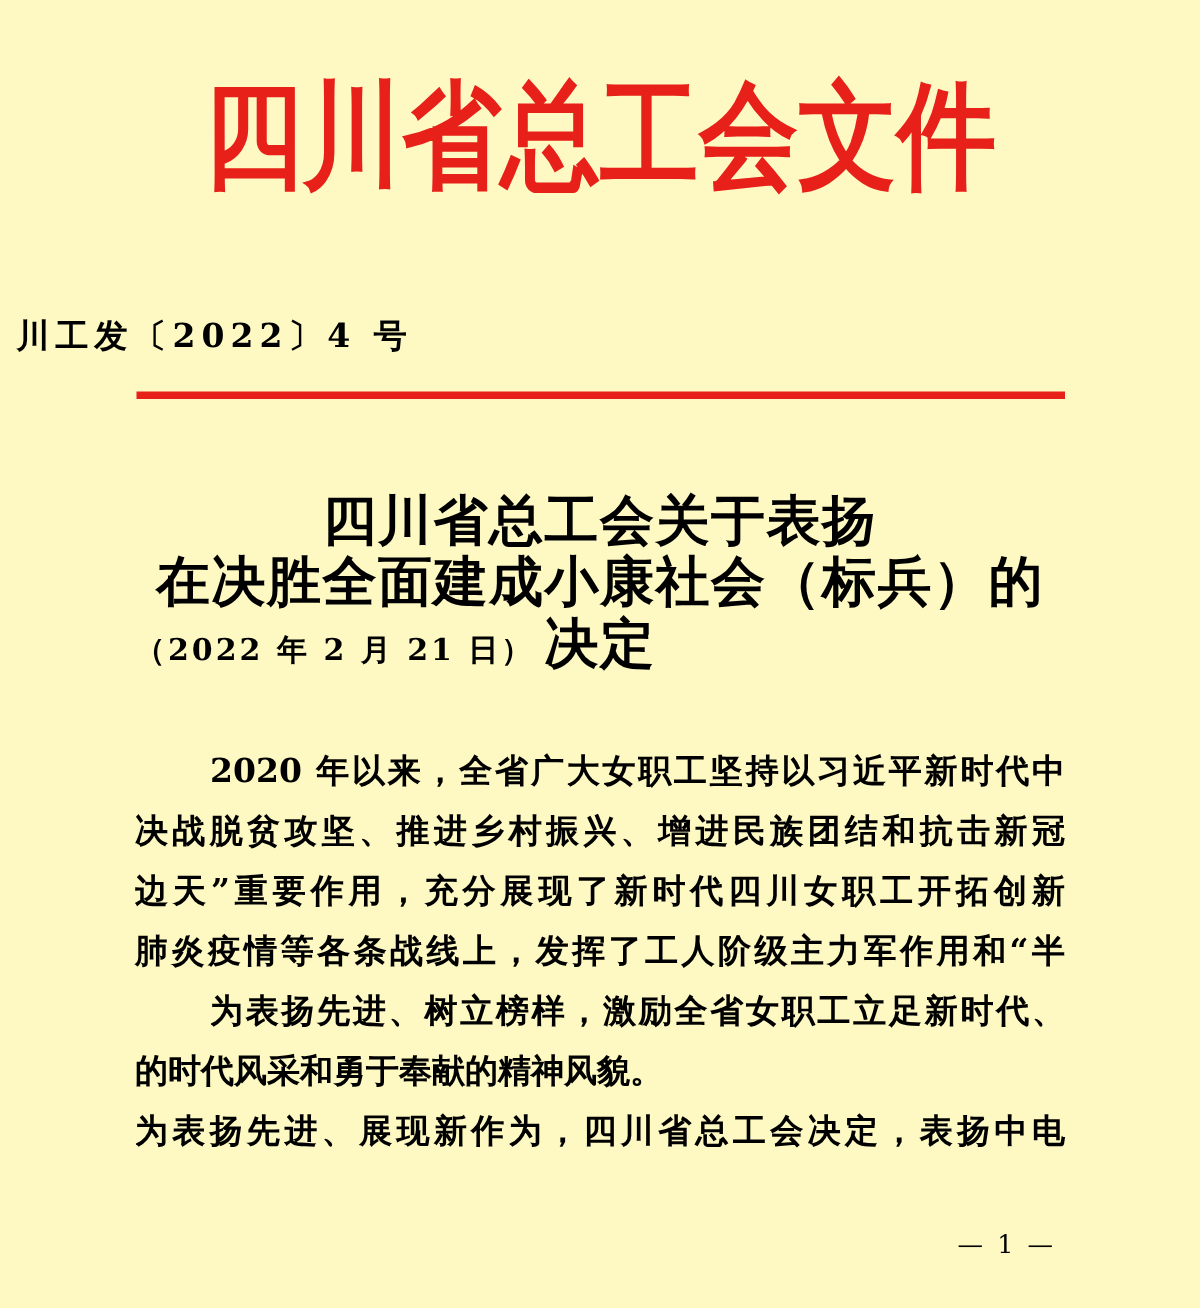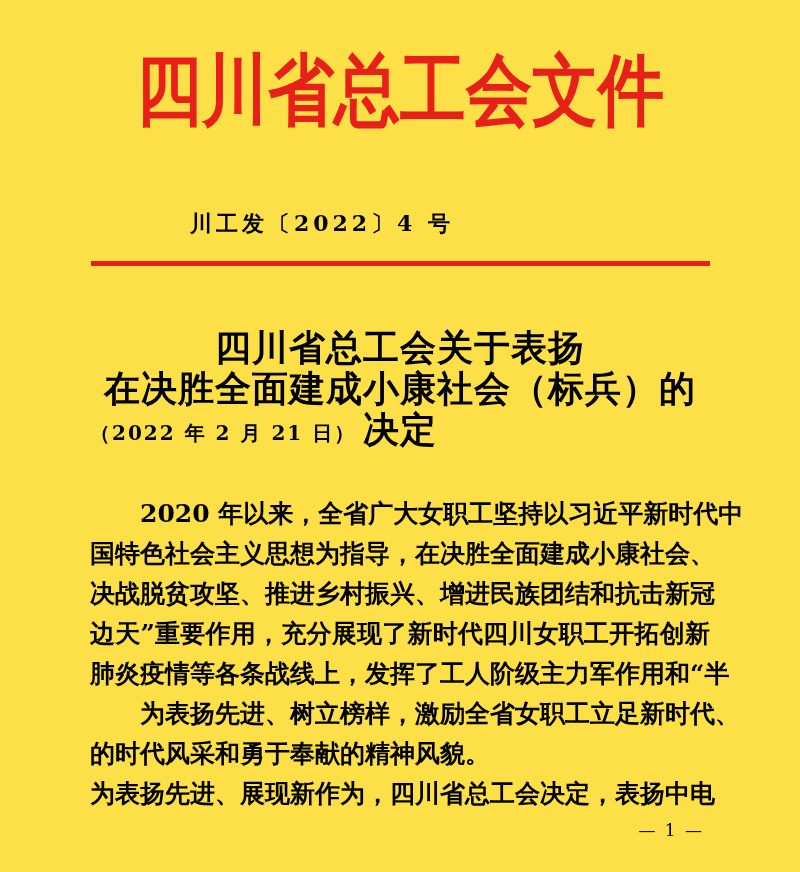--- a/index.html
+++ b/index.html
@@ -11,43 +11,42 @@
     width: 800px;
     height: 872px;
     position: relative;
     font-family: "DejaVu Serif", "Liberation Serif", serif;
     color: #000000;
     overflow: hidden;
   }
   .page {
     position: absolute;
     inset: 0;
-    background: #fde047;
+    background: #fef9c3;
   }
   .org-title {
     position: absolute;
     top: 44px;
     left: 0;
     width: 800px;
     text-align: center;
     color: var(--red, #e7211a);
     font-weight: 700;
     font-size: 66px;
     line-height: 1.2;
     white-space: nowrap;
     transform: scaleY(1.18);
     transform-origin: center top;
     letter-spacing: 0px;
   }
   .doc-number {
     position: absolute;
     top: 209px;
-    left: 0;
+    left: 11px;
     width: 644px;
-    text-align: center;
     font-size: 22px;
     font-weight: 700;
     letter-spacing: 4px;
   }
   .red-line {
     position: absolute;
     left: 91px;
     top: 261px;
     width: 619px;
     height: 5px;
@@ -72,21 +71,21 @@
     text-align: left;
     font-weight: 700;
     font-size: 20px;
     letter-spacing: 2px;
   }
   .body-text {
     position: absolute;
     top: 494px;
     left: 90px;
     width: 620px;
-    font-size: 25px;
+    font-size: 22px;
     font-weight: 700;
     line-height: 40px;
   }
   .line {
     height: 40px;
     text-align: justify;
     text-align-last: justify;
     white-space: nowrap;
   }
   .line.indent {
@@ -120,21 +119,20 @@
 
   <div class="doc-title">
     <div>四川省总工会关于表扬</div>
     <div>在决胜全面建成小康社会（标兵）的决定</div>
   </div>
 
   <div class="doc-date">（2022 年 2 月 21 日）</div>
 
   <div class="body-text">
     <div class="line indent">2020 年以来，全省广大女职工坚持以习近平新时代中</div>
-    <div class="line">国特色社会主义思想为指导，在决胜全面建成小康社会、</div>
     <div class="line">决战脱贫攻坚、推进乡村振兴、增进民族团结和抗击新冠</div>
     <div class="line">边天”重要作用，充分展现了新时代四川女职工开拓创新</div>
     <div class="line">肺炎疫情等各条战线上，发挥了工人阶级主力军作用和“半</div>
     <div class="line indent">为表扬先进、树立榜样，激励全省女职工立足新时代、</div>
     <div class="line last">的时代风采和勇于奉献的精神风貌。</div>
     <div class="line">为表扬先进、展现新作为，四川省总工会决定，表扬中电</div>
   </div>
 
   <div class="page-number">— 1 —</div>
 

